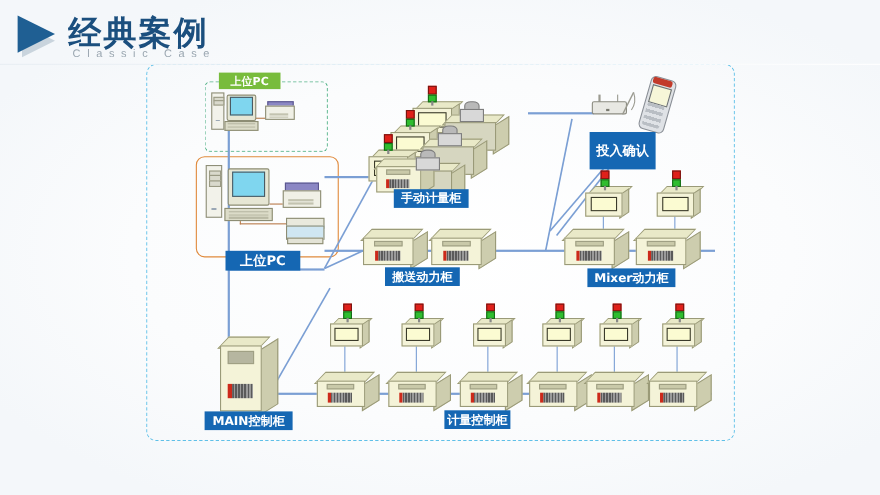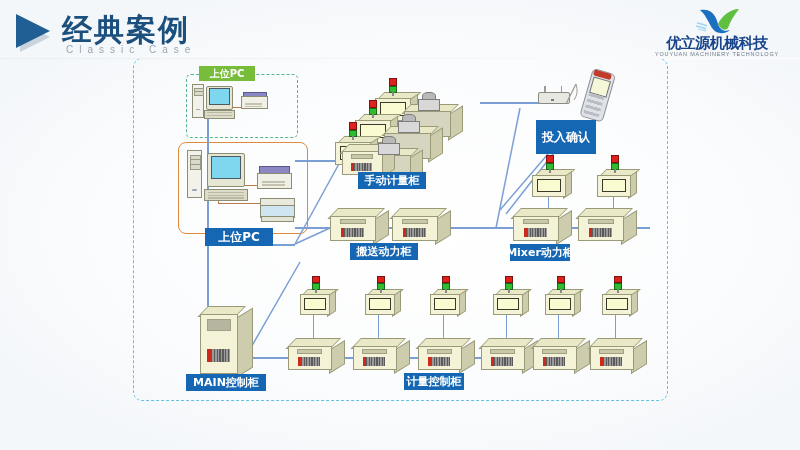--- a/index.html
+++ b/index.html
@@ -121,31 +121,20 @@
   <div class="wash"></div>
 
   <div class="header">
     <div class="play-shadow"></div>
     <div class="play-tri"></div>
     <div class="title-cn">经典案例</div>
     <div class="title-en">Classic Case</div>
     <div class="hdr-rule"></div>
   </div>
 
-  <div class="logo">
-    <svg width="150" height="30" viewBox="0 0 150 30">
-      <path d="M58 4 C70 2, 74 10, 76 18 C78 24, 82 26, 88 24 C82 29, 74 28, 70 22 C66 15, 63 8, 58 4 Z" fill="#1b6fc0"></path>
-      <path d="M76 18 C80 10, 88 3, 97 3 C92 9, 88 16, 86 22 C83 25, 79 24, 76 18 Z" fill="#5fbf3f"></path>
-      <path d="M55 17 q6 1 10 3" stroke="#9fd4ef" stroke-width="1.4" fill="none"></path>
-      <path d="M54 20 q6 1 10 3" stroke="#9fd4ef" stroke-width="1.4" fill="none"></path>
-      <path d="M56 23 q5 1 8 2" stroke="#9fd4ef" stroke-width="1.2" fill="none"></path>
-    </svg>
-    <div class="logo-cn">优立源机械科技</div>
-    <div class="logo-en">YOUYUAN MACHINERY TECHNOLOGY</div>
-  </div>
 
   <div class="dashed-main"></div>
 
   <div class="ln" style="left:207px;top:112px;width:1.6px;height:246px;"></div>
 
   <div class="ln" style="left:207px;top:244px;width:88px;height:1.6px;"></div>
 
   <div class="ln" style="left:207px;top:357px;width:440px;height:1.6px;"></div>
 
   <div class="ln" style="left:295px;top:227px;width:355px;height:1.6px;"></div>
@@ -370,21 +359,21 @@
   </div>
   <div class="cab" style="left:578px;top:208px;width:58px;height:32px;">
     <div class="top" style="left:8px;top:0;width:45px;height:9px;transform:skewX(-44deg);"></div>
     <div class="side" style="left:43px;top:7px;width:14px;height:23px;transform:skewY(-32deg);"></div>
     <div class="front" style="left:0;top:8px;width:44px;height:23px;"></div>
     <div class="handle" style="left:10px;top:11px;width:24px;height:3px;"></div>
     <div class="redstrip" style="left:11px;top:20px;width:3px;height:9px;"></div>
     <div class="vent" style="left:14px;top:20px;width:20px;height:9px;
         background:repeating-linear-gradient(to right,#5a5a5a 0 1.2px,#9a9a9a 1.2px 2.6px);"></div>
   </div>
-  <div class="lbl blue" style="left:510px;top:244px;width:60px;height:17px;font-size:11px;">Mixer动力柜</div>
+  <div class="lbl blue" style="left:534px;top:244px;width:80px;height:17px;font-size:11px;">Mixer动力柜</div>
 
   <div class="cab" style="left:200px;top:306px;width:52px;height:66px;">
     <div class="top" style="left:8px;top:0;width:36px;height:9px;transform:skewX(-44deg);"></div>
     <div class="side" style="left:35px;top:7px;width:16px;height:58px;transform:skewY(-32deg);"></div>
     <div class="front" style="left:0;top:8px;width:36px;height:58px;"></div>
     <div class="handle" style="left:7px;top:13px;width:22px;height:10px;background:#b6b6a0;"></div>
     <div class="redstrip" style="left:7px;top:43px;width:3.5px;height:13px;"></div>
     <div class="vent" style="left:10.5px;top:43px;width:19px;height:13px;
         background:repeating-linear-gradient(to right,#5a5a5a 0 1.3px,#9a9a9a 1.3px 2.8px);"></div>
   </div>

